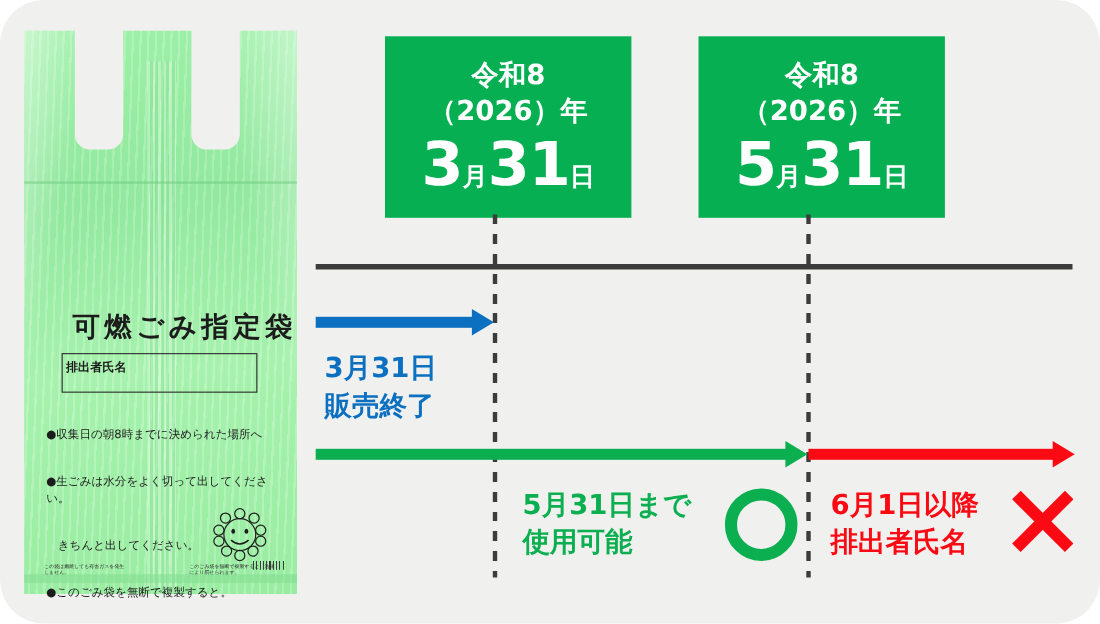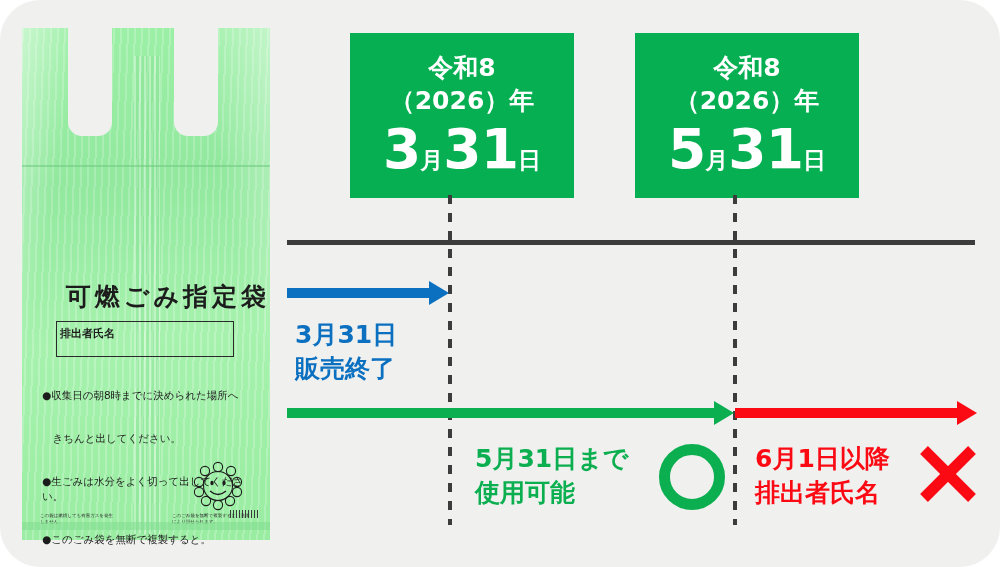--- a/index.html
+++ b/index.html
@@ -263,22 +263,22 @@
     <div class="bag-fold-line"></div>
 
     <div class="bag-title">可燃ごみ指定袋</div>
 
     <div class="bag-namebox">
       <span class="bag-namebox-label">排出者氏名</span>
     </div>
 
     <div class="bag-notes">
       <div class="note">●収集日の朝8時までに決められた場所へ</div>
+      <div class="note">●生ごみは水分をよく切って出してください。</div>
       <div class="note">　きちんと出してください。</div>
-      <div class="note">●生ごみは水分をよく切って出してください。</div>
       <div class="note">●このごみ袋を無断で複製すると。</div>
     </div>
 
 
     <div class="bag-mascot">
       <svg viewBox="0 0 60 60" width="60" height="60">
         <g fill="none" stroke="#1c1c1c" stroke-width="1.1">
           <circle cx="30" cy="30" r="14.5"></circle>
           <g>
             <circle cx="30" cy="11" r="4.6"></circle>

